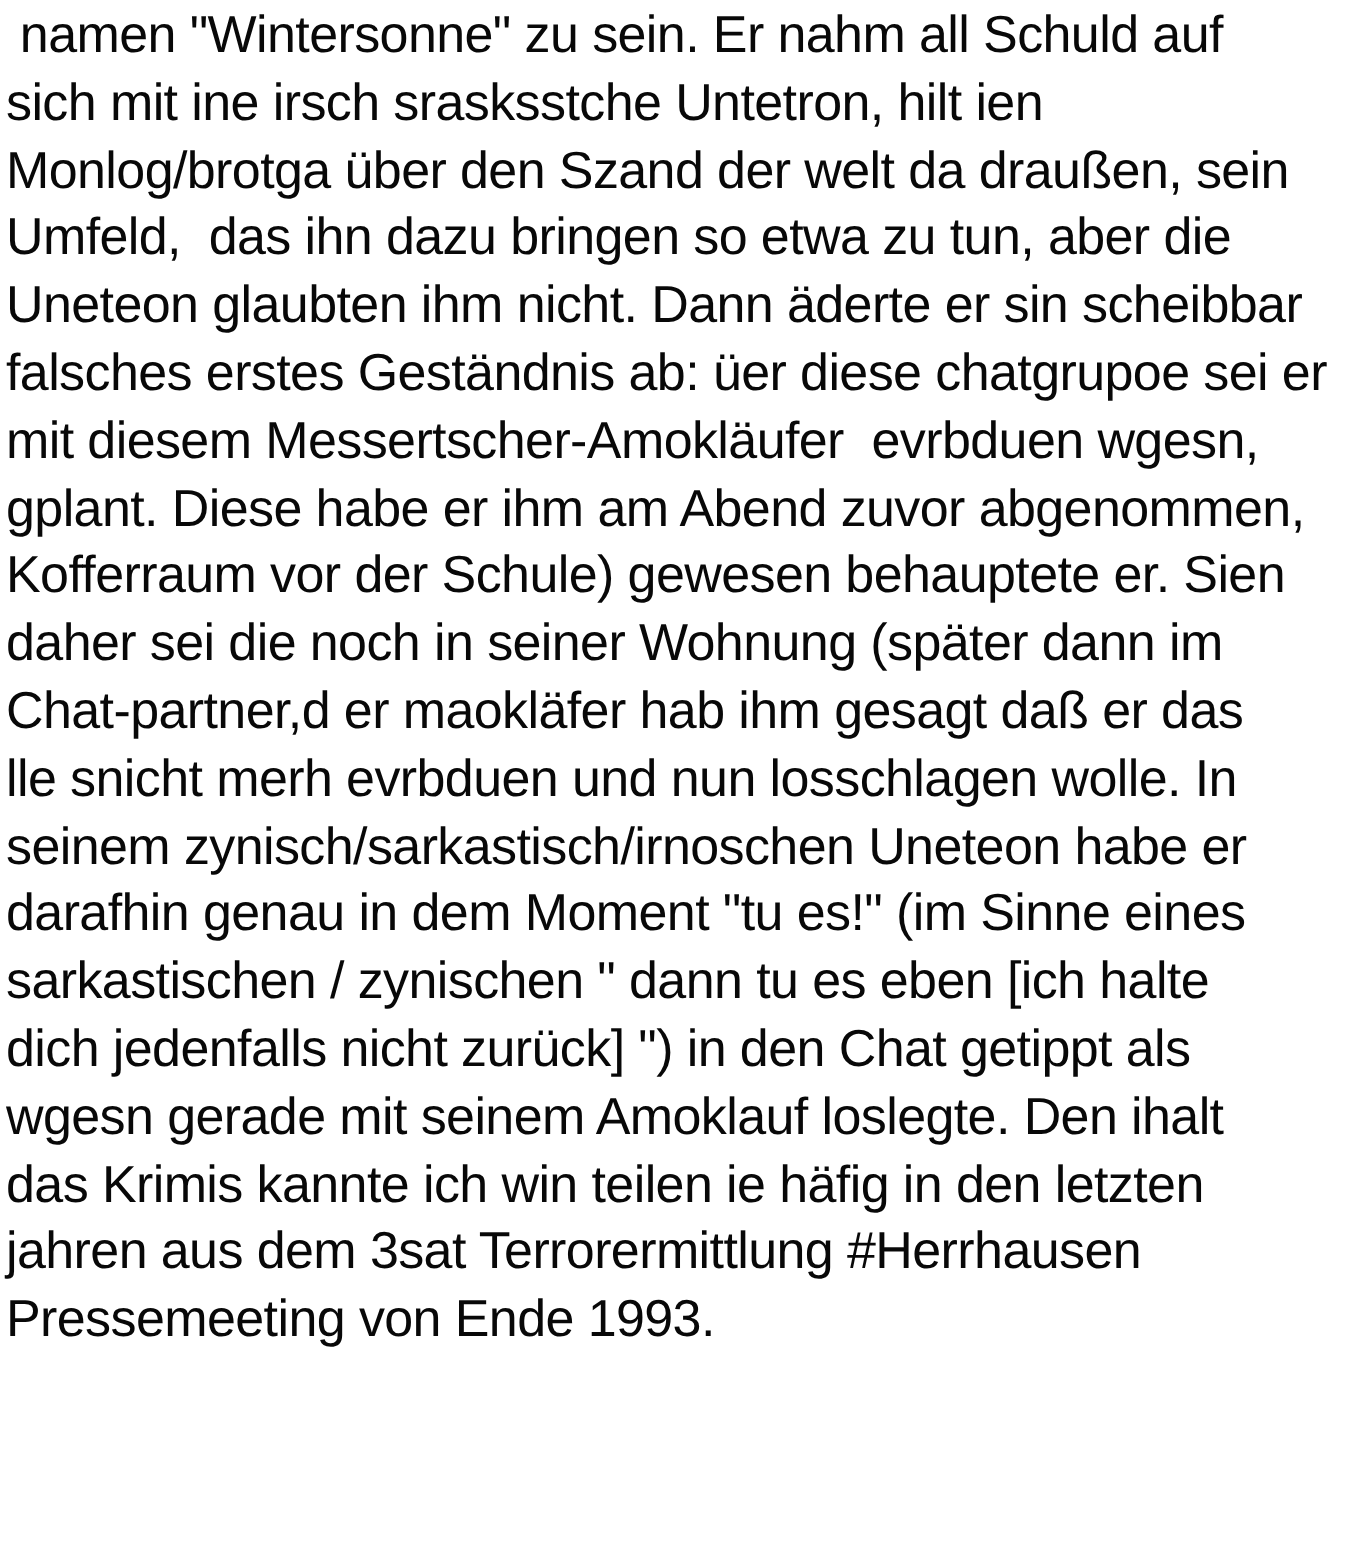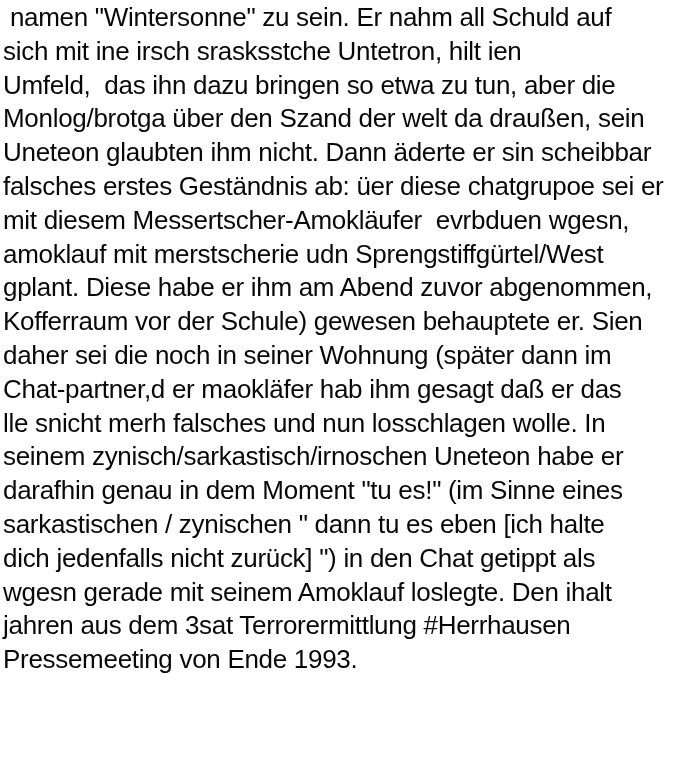--- a/index.html
+++ b/index.html
@@ -26,31 +26,31 @@
     height: 33.8px;
     overflow: visible;
   }
 </style>
 </head>
 <body>
 
 <main class="document">
   <div class="line"> namen "Wintersonne" zu sein. Er nahm all Schuld auf</div>
   <div class="line">sich mit ine irsch srasksstche Untetron, hilt ien</div>
+  <div class="line">Monlog/brotga über den Szand der welt da draußen, sein</div>
   <div class="line">Umfeld,  das ihn dazu bringen so etwa zu tun, aber die</div>
-  <div class="line">Monlog/brotga über den Szand der welt da draußen, sein</div>
   <div class="line">Uneteon glaubten ihm nicht. Dann äderte er sin scheibbar</div>
   <div class="line">falsches erstes Geständnis ab: üer diese chatgrupoe sei er</div>
   <div class="line">mit diesem Messertscher-Amokläufer  evrbduen wgesn,</div>
-  <div class="line">amoklauf mit merstscherie udn Sprengstiffgürtel/West</div>
   <div class="line">gplant. Diese habe er ihm am Abend zuvor abgenommen,</div>
   <div class="line">Kofferraum vor der Schule) gewesen behauptete er. Sien</div>
   <div class="line">daher sei die noch in seiner Wohnung (später dann im</div>
   <div class="line">Chat-partner,d er maokläfer hab ihm gesagt daß er das</div>
-  <div class="line">lle snicht merh falsches und nun losschlagen wolle. In</div>
+  <div class="line">lle snicht merh evrbduen und nun losschlagen wolle. In</div>
   <div class="line">seinem zynisch/sarkastisch/irnoschen Uneteon habe er</div>
   <div class="line">darafhin genau in dem Moment "tu es!" (im Sinne eines</div>
   <div class="line">sarkastischen / zynischen " dann tu es eben [ich halte</div>
   <div class="line">dich jedenfalls nicht zurück] ") in den Chat getippt als</div>
   <div class="line">wgesn gerade mit seinem Amoklauf loslegte. Den ihalt</div>
+  <div class="line">das Krimis kannte ich win teilen ie häfig in den letzten</div>
   <div class="line">jahren aus dem 3sat Terrorermittlung #Herrhausen</div>
   <div class="line">Pressemeeting von Ende 1993.</div>
 </main>
 
 </body></html>

